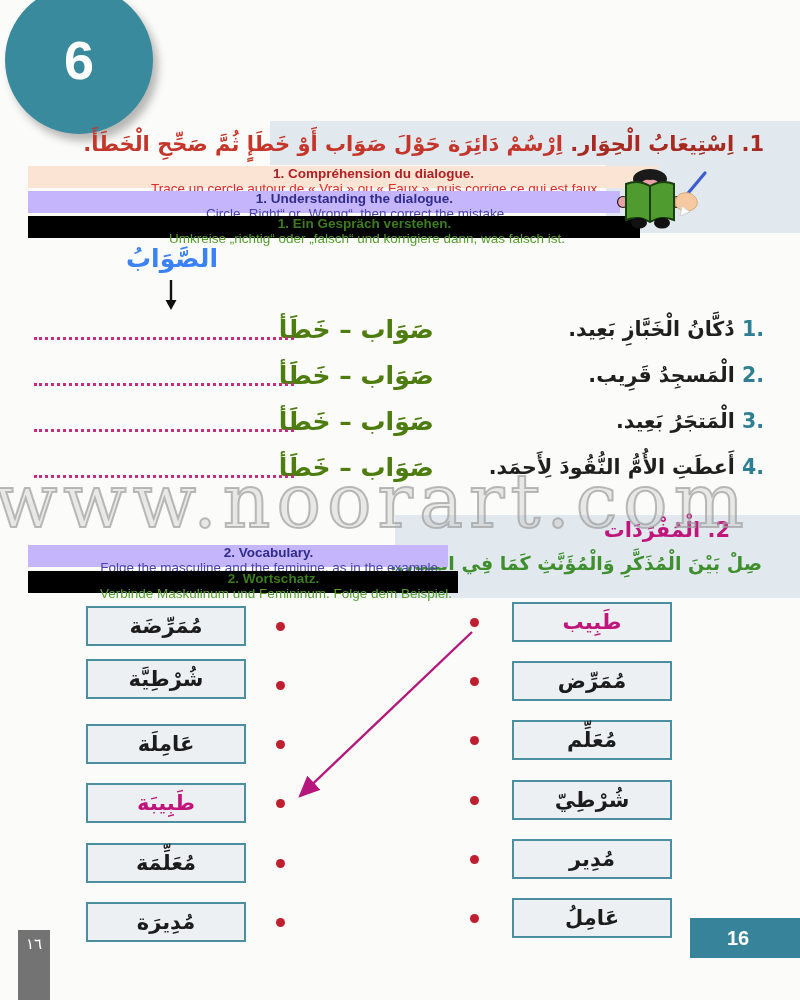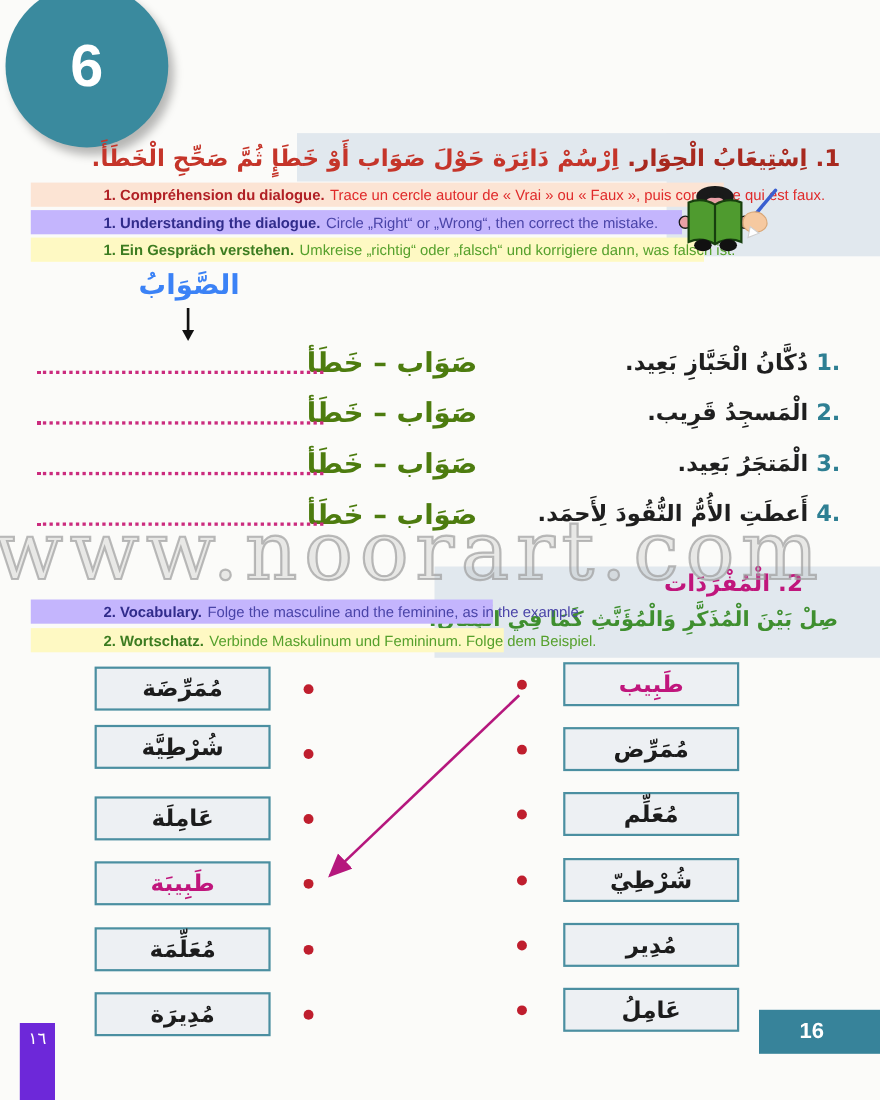--- a/index.html
+++ b/index.html
@@ -27,26 +27,26 @@
   .sec1-title{
     position:absolute;right:36px;top:125px;font-size:21px;font-weight:bold;line-height:38px;
     white-space:nowrap;z-index:2;
   }
   .sec1-title .t-bold{color:#a8291f;}
   .sec1-title .t-rest{color:#c5352a;}
 
   
   .bar{
     position:absolute;left:28px;height:22px;display:flex;align-items:center;
-    padding-left:66px;font-size:13.5px;white-space:nowrap;z-index:3;box-sizing:border-box;
+    padding-left:66px;font-size:13.5px;white-space:nowrap;z-index:3;box-sizing:border-box;flex-direction:column;
   }
   .bar b{margin-right:5px;}
   .bar-fr{background:#fce4d4;}
   .bar-en{background:#c4b5fd;}
-  .bar-de{background:#fef9c3;}
+  .bar-de{background:#000000;}
   .bar-fr b{color:#b12025;} .bar-fr span{color:#e02a2a;}
   .bar-en b{color:#312c8b;} .bar-en span{color:#4a44a8;}
   .bar-de b{color:#3c7c20;} .bar-de span{color:#55a02c;}
   .s1-fr{top:166px;width:630px;}
   .s1-en{top:191px;width:592px;}
   .s1-de{top:216px;width:612px;}
   .s2-fr{top:519px;width:410px;}
   .s2-en{top:545px;width:420px;}
   .s2-de{top:571px;width:430px;}
 
@@ -85,21 +85,21 @@
     font-size:21px;font-weight:bold;color:#1c1c1c;z-index:2;white-space:nowrap;
   }
   .match-box.hl{color:#c0167c;}
   .col-left{left:86px;}
   .col-right{left:512px;}
   .match-dot{position:absolute;width:9px;height:9px;border-radius:50%;background:#bf1e2e;z-index:2;}
   .match-arrow{position:absolute;left:280px;top:612px;z-index:5;}
 
   
   .page-tab-left{
-    position:absolute;left:18px;top:930px;width:32px;height:70px;background:#6d28d9;
+    position:absolute;left:18px;top:930px;width:32px;height:70px;background:#737373;
     color:#fff;font-size:15px;text-align:center;padding-top:5px;box-sizing:border-box;
     font-family:"DejaVu Sans",sans-serif;
   }
   .page-tab-right{
     position:absolute;left:690px;top:918px;width:110px;height:40px;background:#37839a;
     color:#fff;font-size:20px;font-weight:bold;display:flex;align-items:center;justify-content:center;
     padding-right:14px;box-sizing:border-box;
   }
 </style>
 </head>

